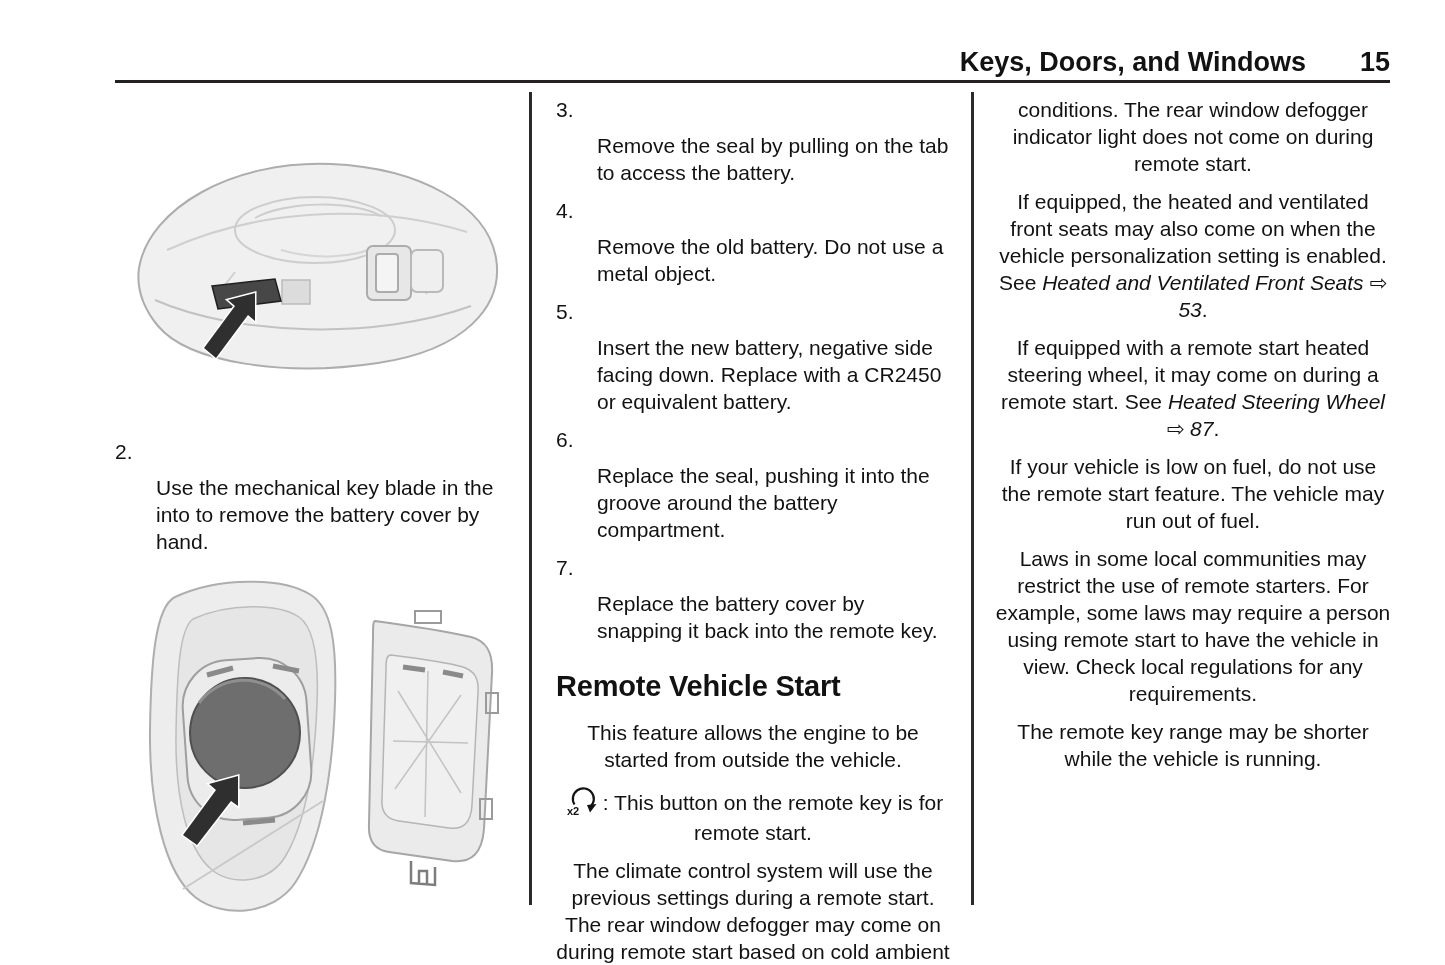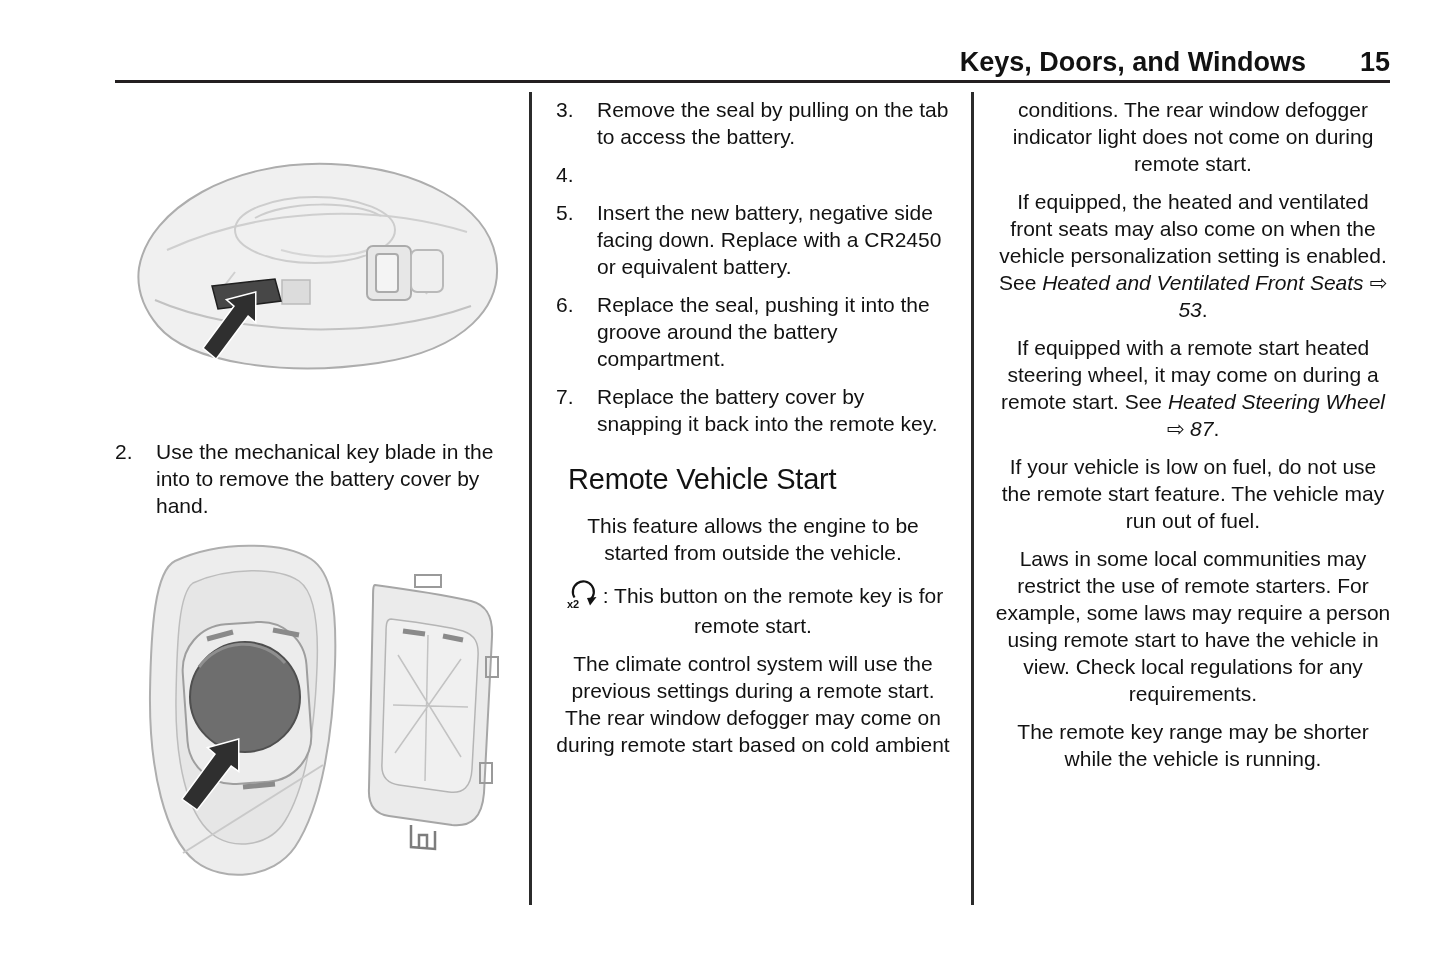--- a/index.html
+++ b/index.html
@@ -18,22 +18,22 @@
   .vrule-1 { left:529px; }
   .vrule-2 { left:971px; }
   
   .col { position:absolute; top:96px; font-size:21px; line-height:27px; }
   .col-left  { left:115px; width:400px; }
   .col-mid   { left:556px; width:394px; }
   .col-right { left:995px; width:396px; }
   p { margin:0 0 11px 0;text-align:center; }
   .list-row { display:flex; margin:0 0 11px 0; }
   .list-num { width:41px; flex:none; }
-  .list-text { flex:1; }
-  h2.section { font-size:29px; line-height:34px; font-weight:normal; margin:25px 0 16px 12px; letter-spacing:-0.2px; }
+  .list-text { flex:1;margin-top:36px; }
+  h2.section { font-size:29px; line-height:34px; font-weight:bold; margin:25px 0 16px 0; letter-spacing:-0.2px; }
   .it { font-style:italic; }
   .figure { margin:0; }
   .figure-top { margin:4px 0 20px 0; }
   .figure-bottom { margin:16px 0 0 8px; }
   .x2-icon { vertical-align:-9px; margin-right:3px; }
 </style>
 </head>
 <body>
 
 <div class="page">
@@ -97,20 +97,21 @@
   </div>
 
   <div class="col col-mid">
 
     <div class="list-row">
       <span class="list-num">3.</span>
       <span class="list-text">Remove the seal by pulling on the tab to access the battery.</span>
     </div>
     <div class="list-row">
       <span class="list-num">4.</span>
+      <span class="list-text">Remove the old battery. Do not use a metal object.</span>
     </div>
     <div class="list-row">
       <span class="list-num">5.</span>
       <span class="list-text">Insert the new battery, negative side facing down. Replace with a CR2450 or equivalent battery.</span>
     </div>
     <div class="list-row">
       <span class="list-num">6.</span>
       <span class="list-text">Replace the seal, pushing it into the groove around the battery compartment.</span>
     </div>
     <div class="list-row">

